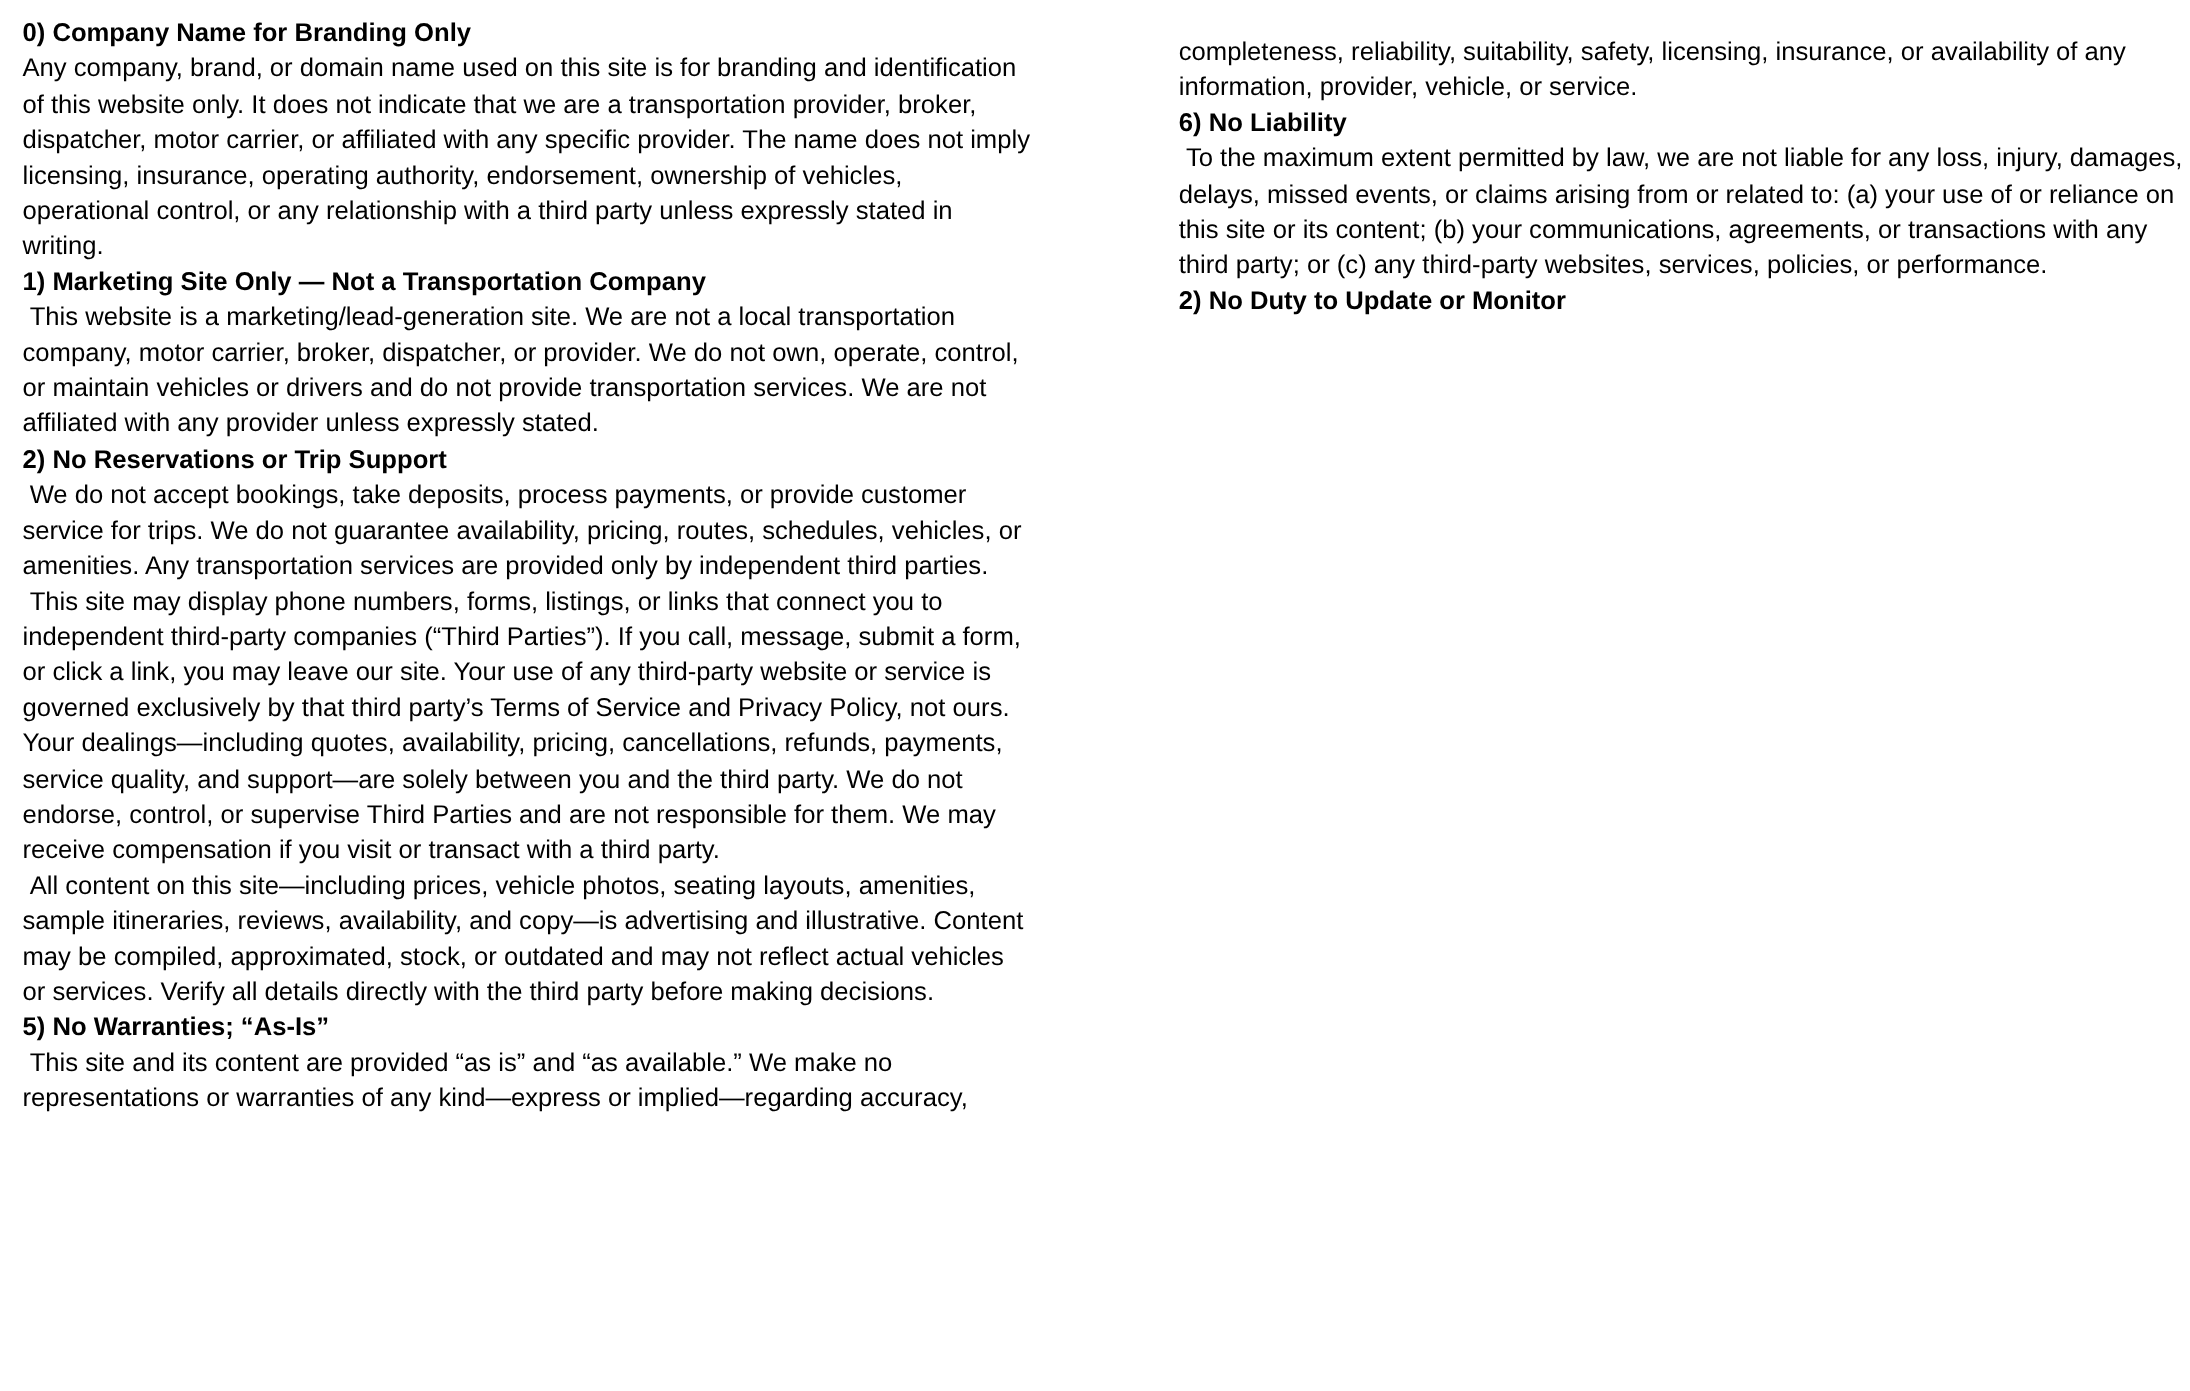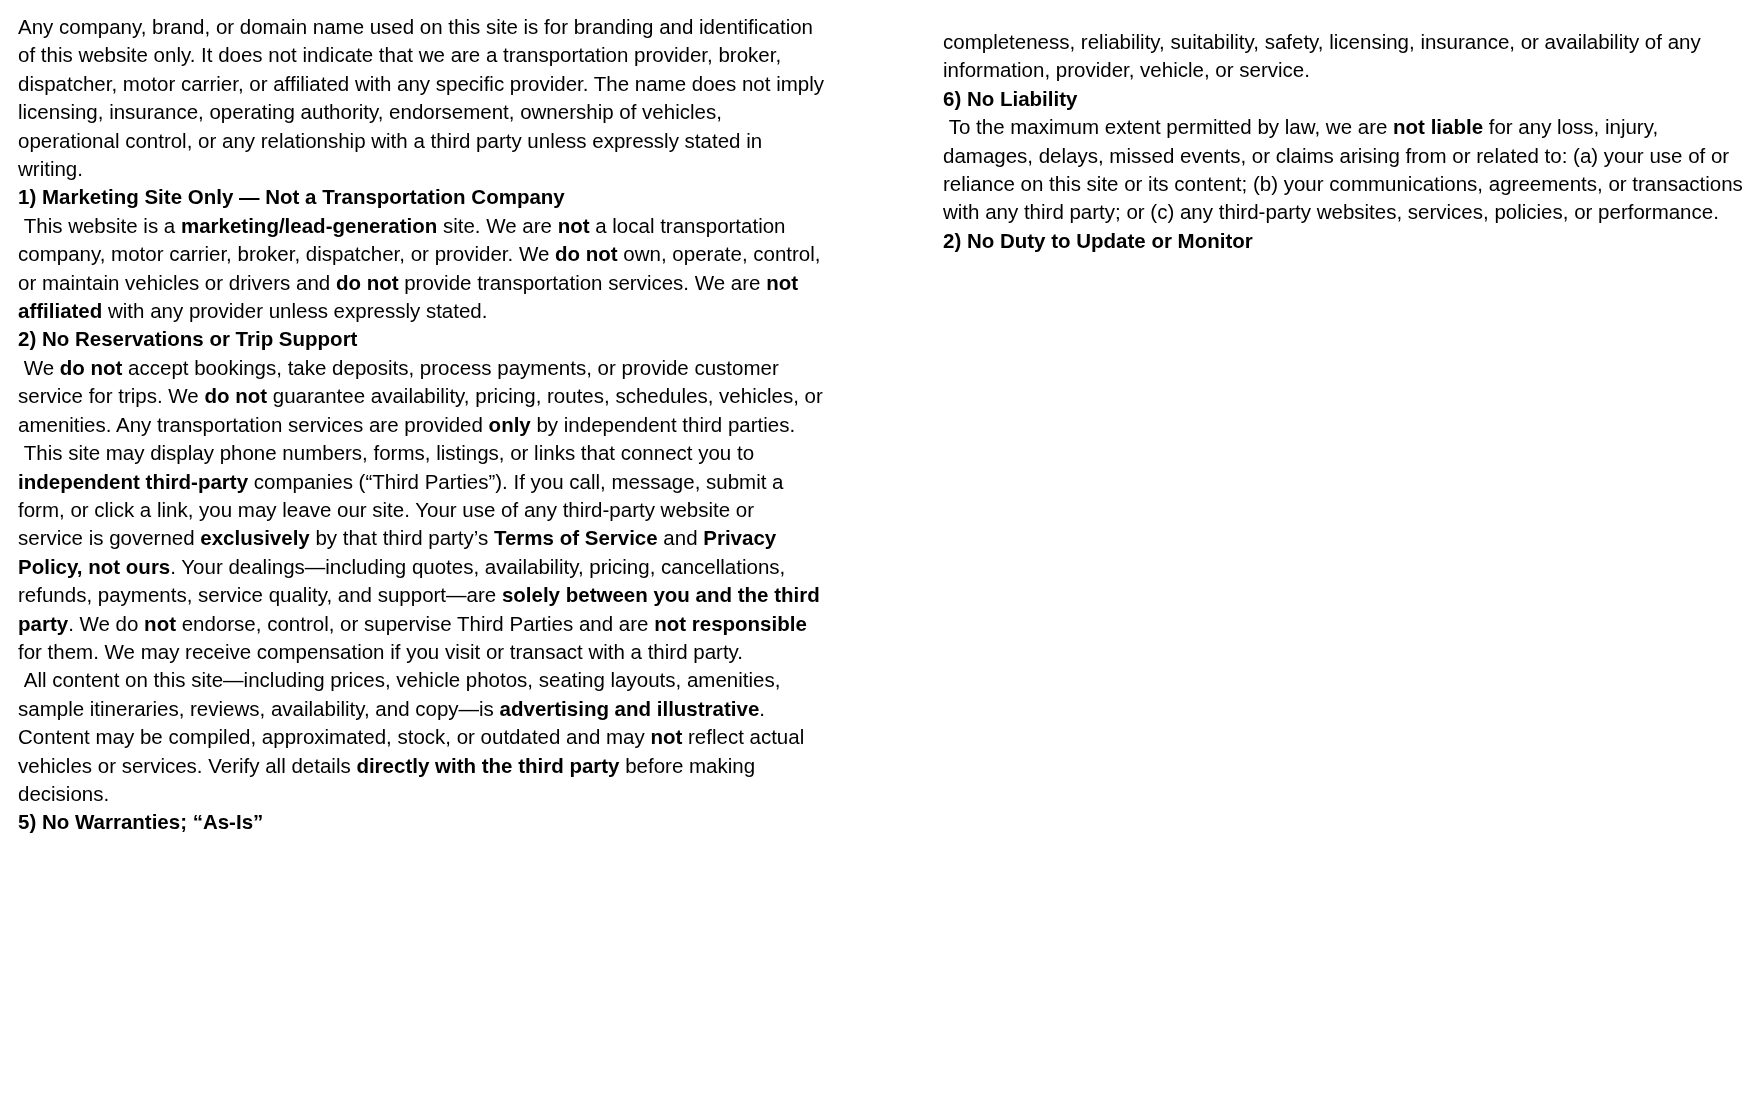--- a/index.html
+++ b/index.html
@@ -37,47 +37,49 @@
     font-weight: 700;
     margin: 0;
     padding: 0;
   }
   .section p {
     margin: 0;
     padding: 0;
     white-space: pre-wrap; 
   }
   .section b {
-    font-weight: 700;
+    font-weight: 400;
   }
 </style>
 </head>
 <body style="background: rgb(255, 255, 255); color: rgb(0, 0, 0);">
 
 <div class="columns">
   <div class="column column-left">
       <div class="section">
+        <h2>0) Company Name for Branding Only</h2>
         <p><span>Any company, brand, or domain name used on this site is for branding and identification of this website only. It does not indicate that we are a transportation provider, broker, dispatcher, motor carrier, or affiliated with any specific provider. The name does not imply licensing, insurance, operating authority, endorsement, ownership of vehicles, operational control, or any relationship with a third party unless expressly stated in writing.</span></p>
       </div>
       <div class="section">
         <h2>1) Marketing Site Only — Not a Transportation Company</h2>
         <p><span> This website is a </span><b>marketing/lead-generation</b><span> site. We are </span><b>not</b><span> a local transportation company, motor carrier, broker, dispatcher, or provider. We </span><b>do not</b><span> own, operate, control, or maintain vehicles or drivers and </span><b>do not</b><span> provide transportation services. We are </span><b>not affiliated</b><span> with any provider unless expressly stated.</span></p>
       </div>
       <div class="section">
         <h2>2) No Reservations or Trip Support</h2>
         <p><span> We </span><b>do not</b><span> accept bookings, take deposits, process payments, or provide customer service for trips. We </span><b>do not</b><span> guarantee availability, pricing, routes, schedules, vehicles, or amenities. Any transportation services are provided </span><b>only</b><span> by independent third parties.</span></p>
       </div>
       <div class="section">
         <p><span> This site may display phone numbers, forms, listings, or links that connect you to </span><b>independent third-party</b><span> companies (“Third Parties”). If you call, message, submit a form, or click a link, you may leave our site. Your use of any third-party website or service is governed </span><b>exclusively</b><span> by that third party’s </span><b>Terms of Service</b><span> and </span><b>Privacy Policy,</b><span> </span><b>not ours</b><span>. Your dealings—including quotes, availability, pricing, cancellations, refunds, payments, service quality, and support—are </span><b>solely between you and the third party</b><span>. We do </span><b>not</b><span> endorse, control, or supervise Third Parties and are </span><b>not responsible</b><span> for them. We may receive compensation if you visit or transact with a third party.</span></p>
       </div>
       <div class="section">
         <p><span> All content on this site—including prices, vehicle photos, seating layouts, amenities, sample itineraries, reviews, availability, and copy—is </span><b>advertising and illustrative</b><span>. Content may be compiled, approximated, stock, or outdated and may </span><b>not</b><span> reflect actual vehicles or services. Verify all details </span><b>directly with the third party</b><span> before making decisions.</span></p>
       </div>
       <div class="section">
         <h2>5) No Warranties; “As-Is”</h2>
+        <p><span> This site and its content are provided </span><b>“as is”</b><span> and </span><b>“as available.”</b><span> We make </span><b>no representations or warranties</b><span> of any kind—express or implied—regarding accuracy,</span></p>
       </div>
     </div>
   <div class="column column-right">
       <div class="section">
         <p><span>completeness, reliability, suitability, safety, licensing, insurance, or availability of any information, provider, vehicle, or service.</span></p>
       </div>
       <div class="section">
         <h2>6) No Liability</h2>
         <p><span> To the maximum extent permitted by law, we are </span><b>not liable</b><span> for any loss, injury, damages, delays, missed events, or claims arising from or related to: (a) your use of or reliance on this site or its content; (b) your communications, agreements, or transactions with any third party; or (c) any third-party websites, services, policies, or performance.</span></p>
       </div>

